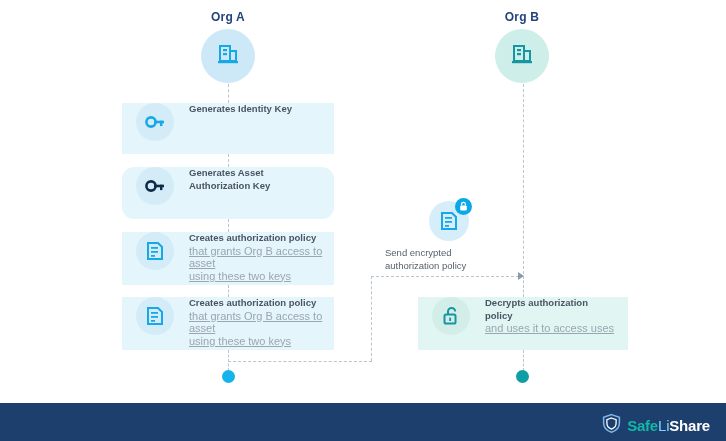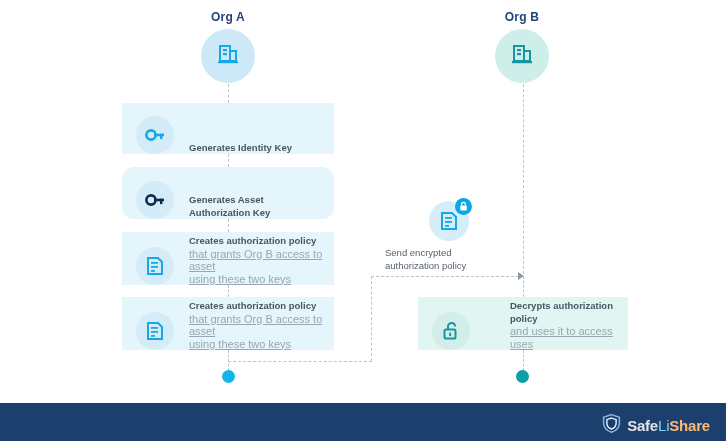--- a/index.html
+++ b/index.html
@@ -55,25 +55,25 @@
   .hline {
     position: absolute;
     height: 0;
     border-top: 1px dashed #b9c6cf;
   }
 
   
   .card {
     position: absolute;
     display: flex;
-    align-items: flex-end;
+    align-items: flex-start;
     box-sizing: border-box;
   }
   .card.blue  { background: #e4f5fc; }
-  .card.teal  { background: #e1f5f2; gap: 25px; }
+  .card.teal  { background: #e1f5f2; }
 
   .card-icon {
     width: 38px;
     height: 38px;
     border-radius: 50%;
     flex: 0 0 38px;
     display: flex;
     align-items: center;
     justify-content: center;
     margin-left: 14px;
@@ -178,23 +178,23 @@
     display: flex;
     align-items: center;
   }
   #logo-text {
     font-size: 15px;
     font-weight: bold;
     margin-left: 5px;
     letter-spacing: -.2px;
     white-space: nowrap;
   }
-  .lt-safe  { color: #e5e5e5; }
+  .lt-safe  { color: #14b8a6; }
   .lt-li    { color: #7dd3fc; font-weight: normal; }
-  .lt-share { color: #fdba74; }
+  .lt-share { color: #ffffff; }
 </style>
 </head>
 <body>
 
 <div id="stage">
 
   <div class="col-title" id="title-b">Org B</div>
   <div class="col-title" id="title-a">Org A</div>
 
   <div class="org-avatar" id="avatar-a">

